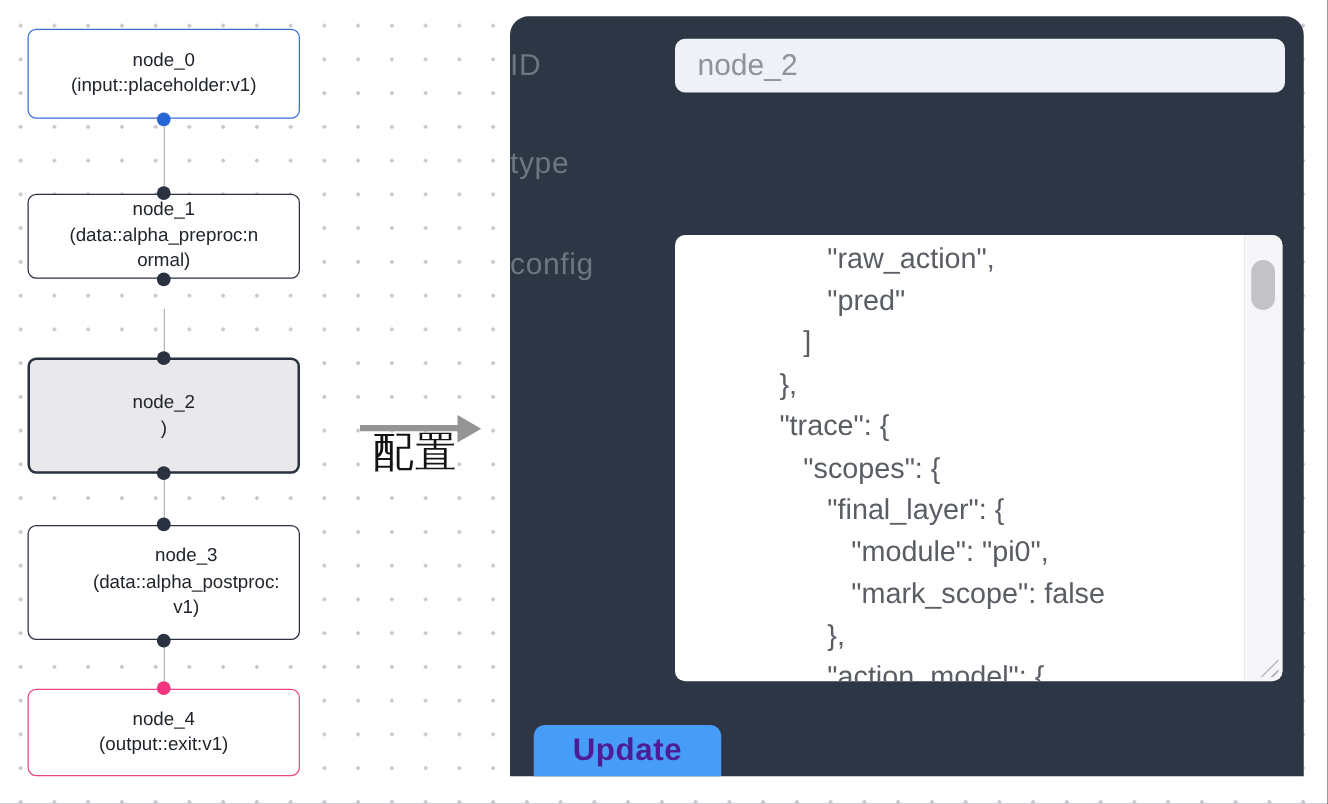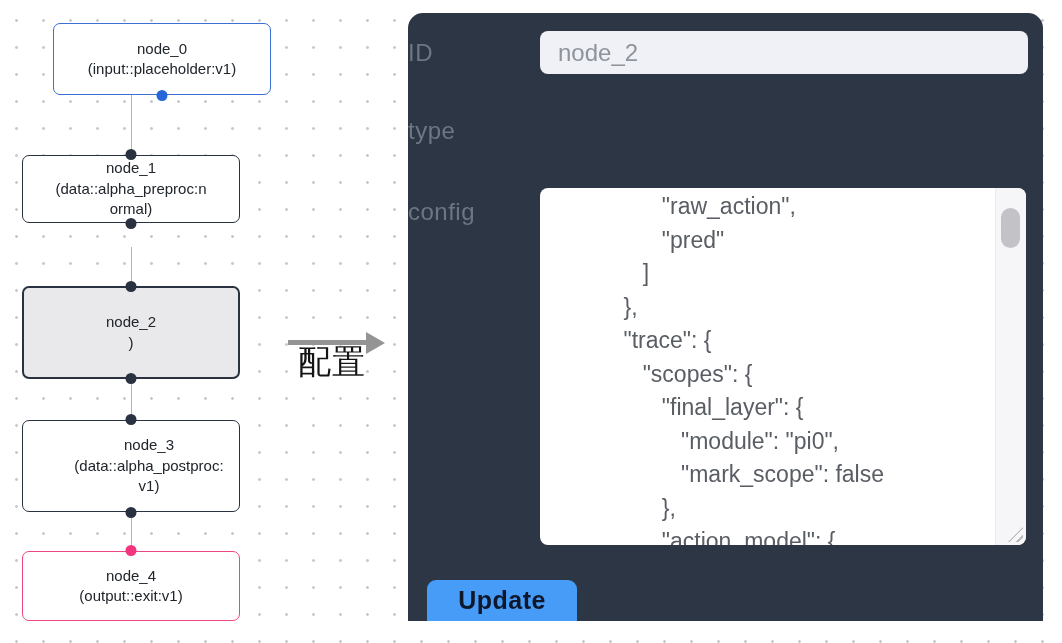--- a/index.html
+++ b/index.html
@@ -11,21 +11,21 @@
     font-family:"Liberation Sans", sans-serif;
   }
   
   .flow-node{
     position:absolute;left:22px;width:218px;box-sizing:border-box;
     background:#ffffff;border:1.6px solid var(--node-border,#2a3140);border-radius:7px;
     display:flex;flex-direction:column;align-items:center;justify-content:center;
     font-size:15px;line-height:20.5px;color:var(--node-text,#20252c);text-align:center;
   }
   .flow-node .nline{white-space:nowrap;}
-  .n0{top:23px;height:72px;border-color:var(--accent-blue,#3b6fd4);margin-left:31px;}
+  .n0{top:23px;height:72px;border-color:var(--accent-blue,#3b6fd4);}
   .n1{top:155px;height:68px;}
   .n2{top:286px;height:93px;background:var(--node-selected-bg,#e9e9eb);border-width:2.5px;}
   .n3{top:420px;height:92px;padding-left:36px;}
   .n4{top:551px;height:70px;border-color:var(--pink,#ee4585);}
   .handle{
     position:absolute;left:50%;transform:translateX(-50%);
     width:11px;height:11px;border-radius:50%;background:var(--node-border,#2a3140);
   }
   .handle.top{top:-7px;} .handle.bottom{bottom:-7px;}
   .handle.blue{background:var(--handle-blue,#2666d6);}
@@ -83,21 +83,21 @@
     border-radius:10px;background:var(--scroll-thumb,#c3c3c7);
   }
   .resize-handle{
     position:absolute;right:3px;bottom:3px;width:15px;height:15px;
     background:repeating-linear-gradient(135deg, transparent 0 4px, #b9b9bd 4px 6px);
     clip-path:polygon(100% 0, 100% 100%, 0 100%);
   }
   .update-btn{
     position:absolute;left:19px;top:567px;width:150px;height:41px;
     background:var(--button-blue,#479cf8);border:none;border-radius:9px 9px 0 0;
-    color:#0f172a;font-size:25px;font-weight:bold;letter-spacing:0.5px;
+    color:#4c1d95;font-size:25px;font-weight:bold;letter-spacing:0.5px;
     font-family:"Liberation Sans", sans-serif;text-align:center;
   }
 </style>
 </head>
 <body>
 
 <div>
 
   <div class="edge e0"></div>
   <div class="edge e1"></div>

